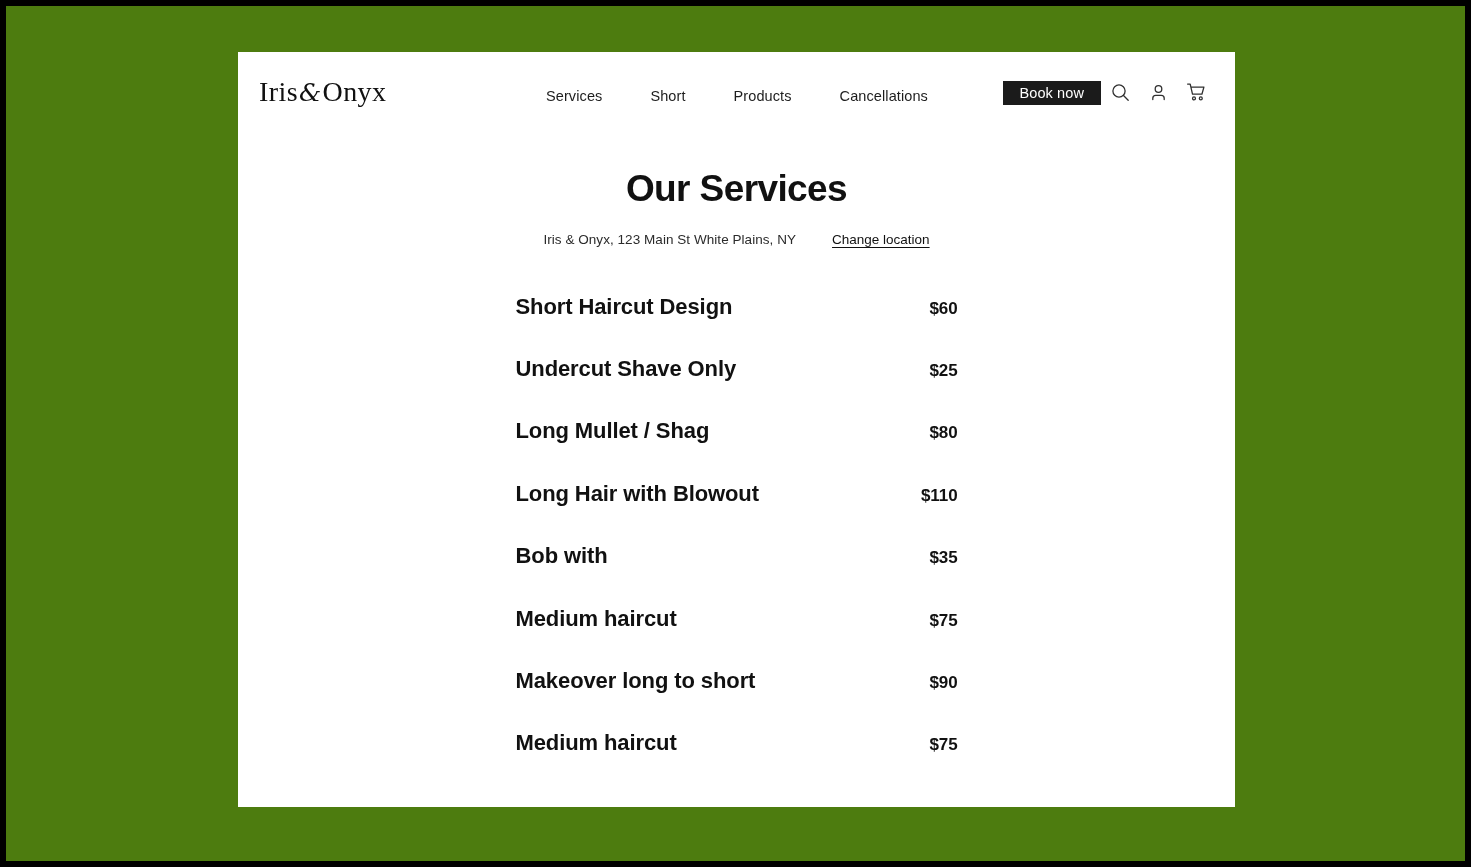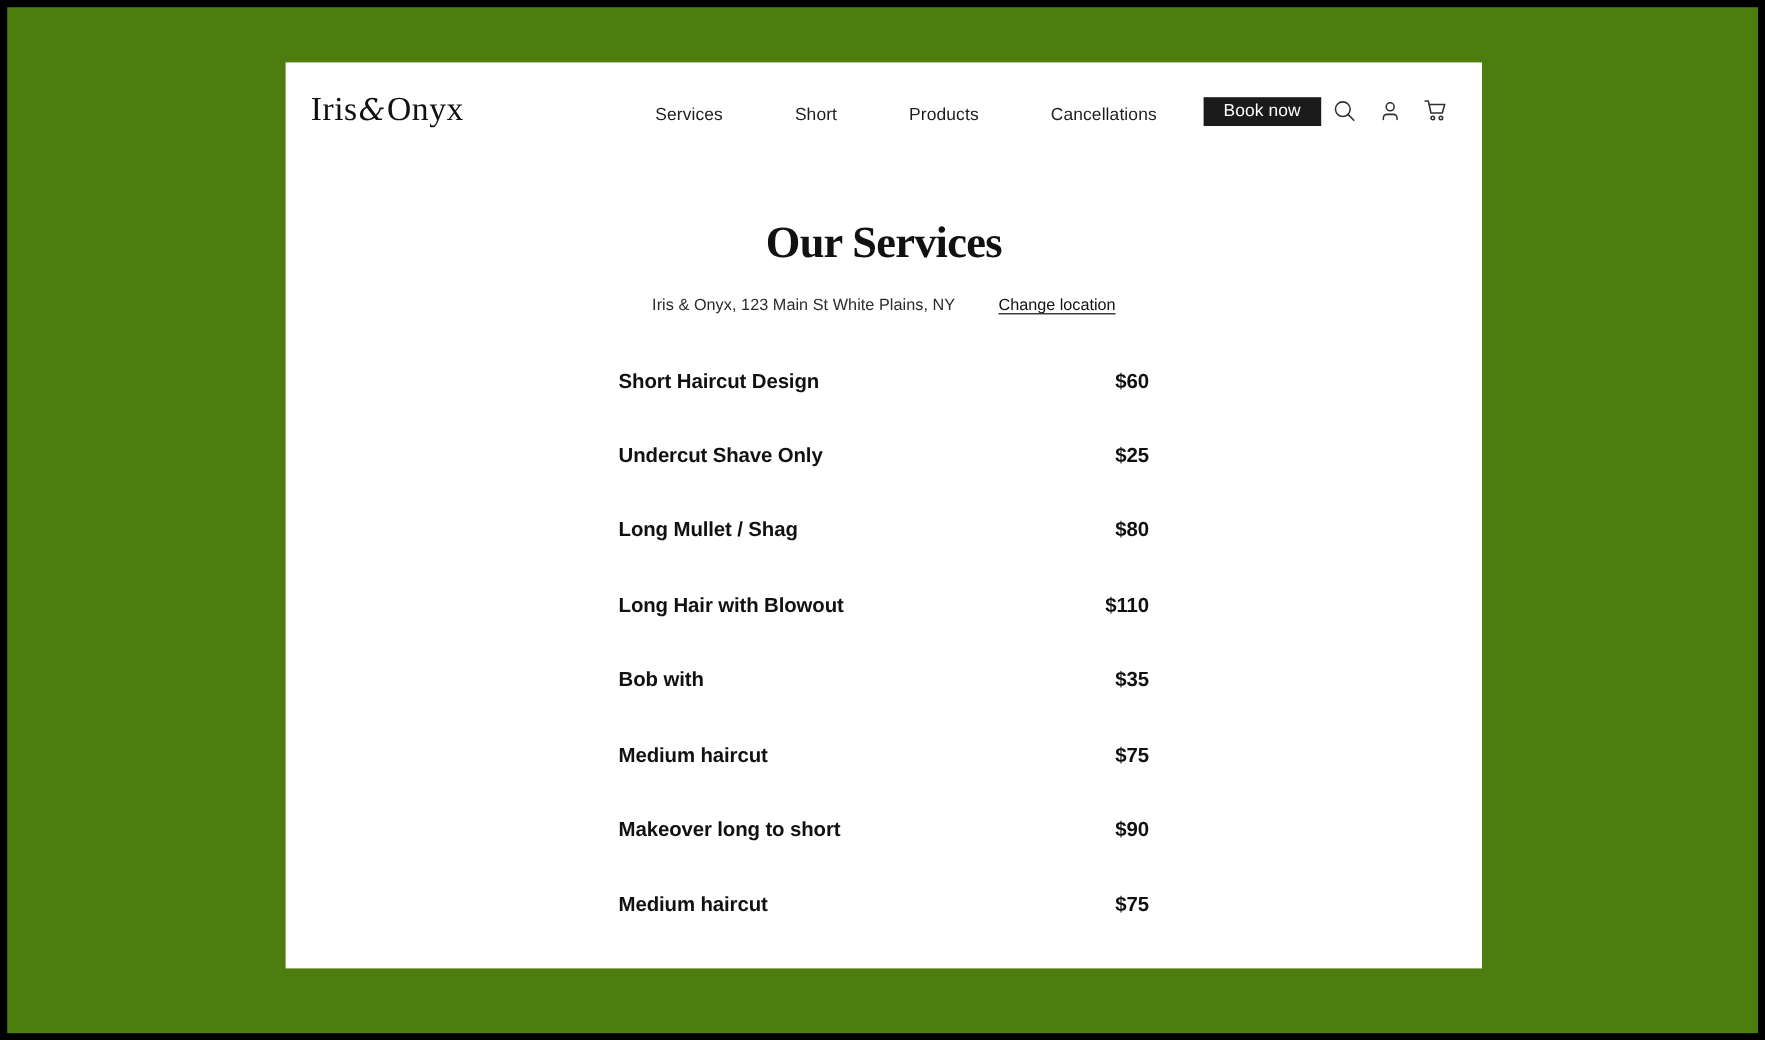--- a/index.html
+++ b/index.html
@@ -60,21 +60,21 @@
     font-style: italic;
     font-size: 25px;
     padding: 0 1px;
   }
 
   #main-nav {
     position: absolute;
     left: 308px;
     top: 32px;
     display: flex;
-    gap: 12px;
+    gap: 0px;
     align-items: center;
     text-align: right;
   }
   .nav-link {
     font-size: 14.5px;
     color: #1d1d1d;
     letter-spacing: 0.1px;
     text-decoration: none;
     white-space: nowrap;
     padding: 4px 0;
@@ -125,23 +125,22 @@
     position: relative;
     width: 100%;
   }
 
   #page-title {
     text-align: center;
     font-size: 37px;
     font-weight: 700;
     letter-spacing: -0.6px;
     color: #111111;
-    margin-top: 52px;
+    margin-top: 38px;
     line-height: 1.1;
-    font-family: Liberation Serif, serif;
   }
 
   #location-bar {
     display: flex;
     justify-content: center;
     align-items: baseline;
     margin-top: 22px;
   }
   #location-text {
     font-size: 13.5px;
@@ -168,21 +167,21 @@
     padding-left: 0;
   }
   .service-row {
     display: flex;
     justify-content: space-between;
     align-items: baseline;
     height: 62.4px;
     cursor: pointer;
   }
   .service-name {
-    font-size: 17px;
+    font-size: 22px;
     font-weight: 700;
     color: #111111;
     letter-spacing: -0.1px;
     white-space: nowrap;
   }
   .service-price {
     font-size: 17px;
     font-weight: 700;
     color: #111111;
     letter-spacing: -0.1px;

